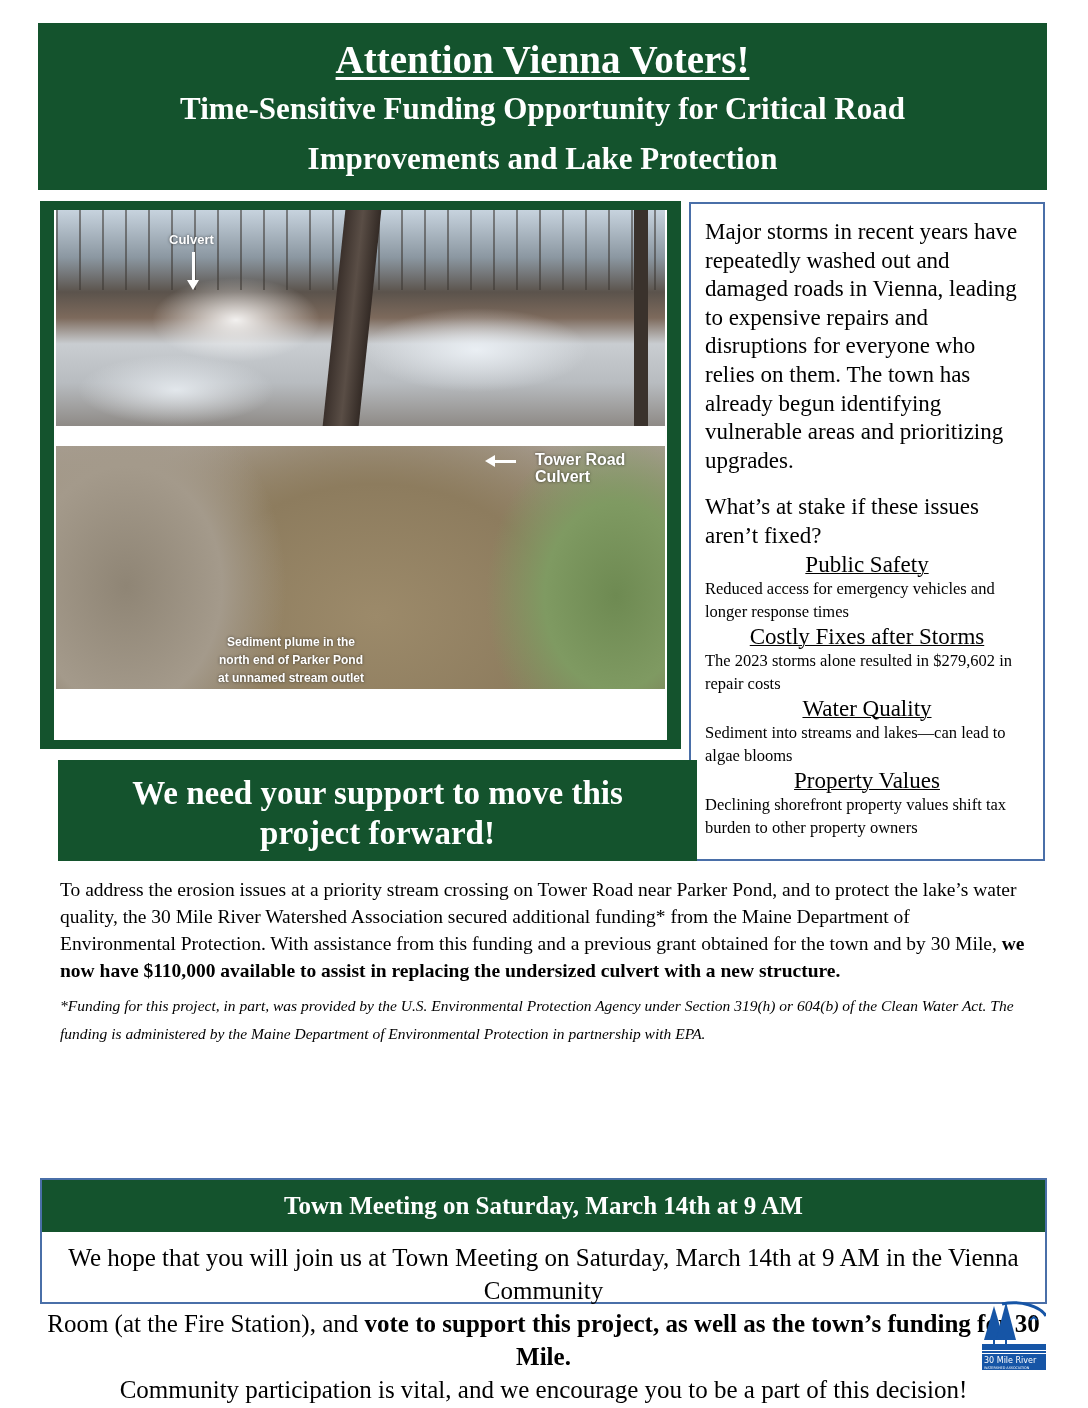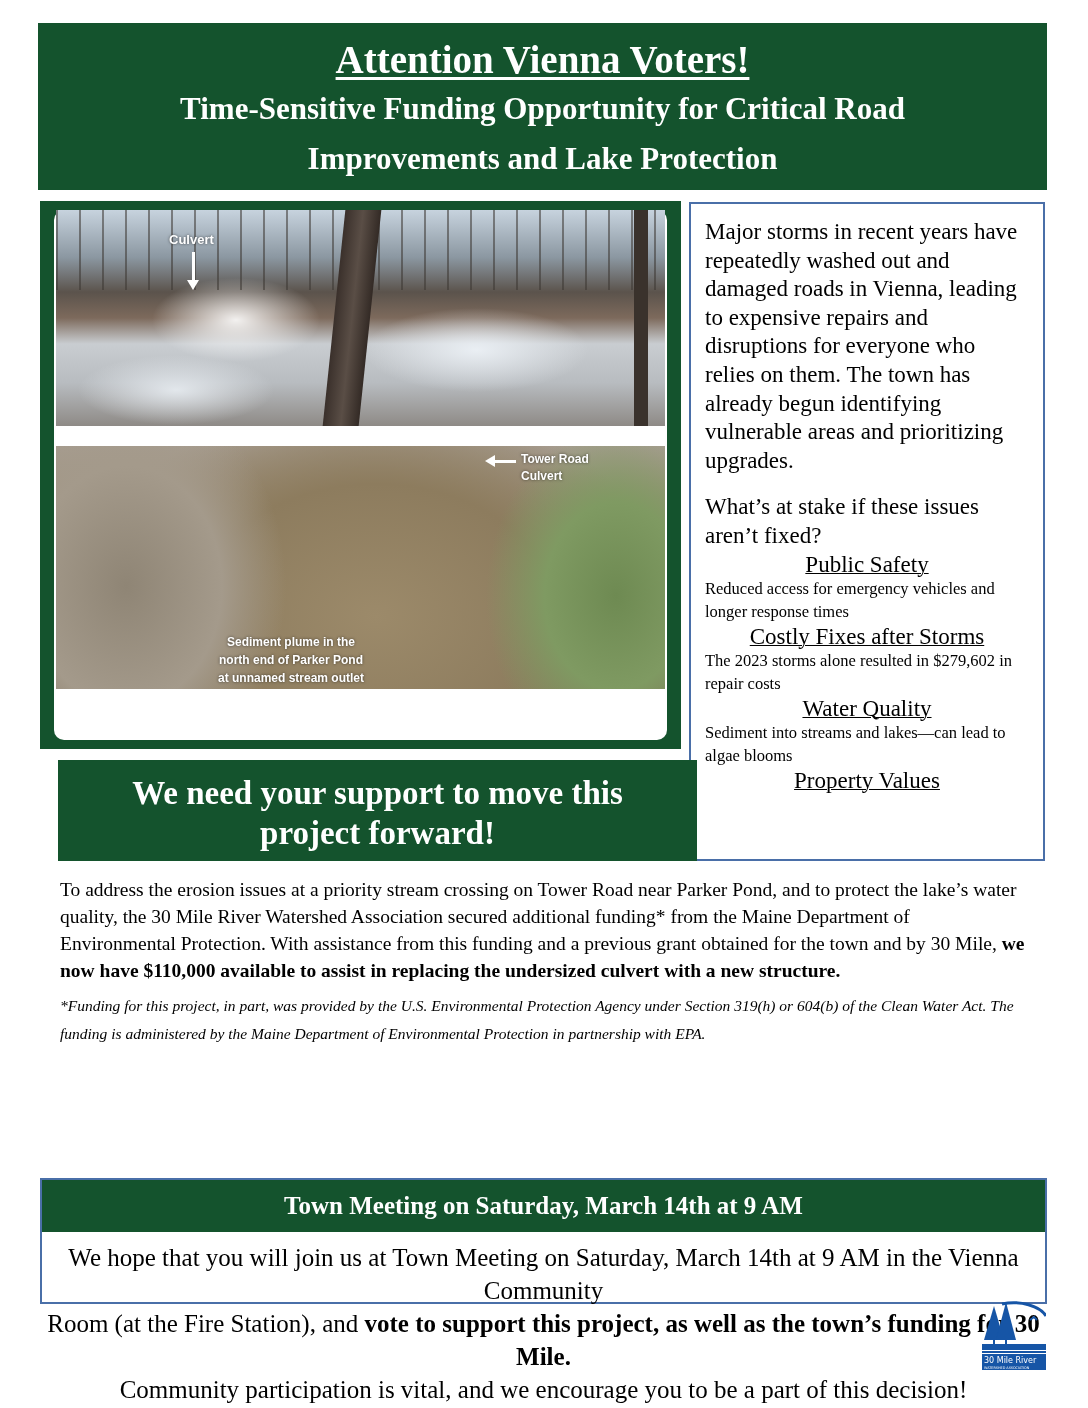--- a/index.html
+++ b/index.html
@@ -12,21 +12,21 @@
     position: absolute; left: 38px; top: 23px; width: 1009px; height: 167px;
     text-align: center; padding-top: 14px;
   }
   #header .h1 { font-size: 39px; font-weight: bold; text-decoration: underline; text-decoration-thickness: 3px; text-underline-offset: 4px; line-height: 46px; }
   #header .h2 { font-size: 31px; font-weight: bold; line-height: 52px; }
 
   #photo-panel {
     position: absolute; left: 40px; top: 201px; width: 641px; height: 548px;
     padding: 9px 14px 9px 14px;
   }
-  #photo-inner { background: #fff; width: 100%; height: 100%; padding: 9px 14px 0 2px; position: relative; border-radius: 10px; }
+  #photo-inner { background: #fff; width: 100%; height: 100%; padding: 9px 14px 0 2px; position: relative; }
 
   .photo {
     position: absolute; left: 2px; width: 609px; overflow: hidden;
   }
   #photo1 { top: 0px; height: 216px;
     background:
       radial-gradient(ellipse 120px 60px at 180px 110px, rgba(255,255,255,0.9), rgba(255,255,255,0) 70%),
       radial-gradient(ellipse 160px 60px at 420px 140px, rgba(240,245,250,0.85), rgba(255,255,255,0) 70%),
       radial-gradient(ellipse 140px 50px at 120px 180px, rgba(235,240,245,0.85), rgba(255,255,255,0) 70%),
       linear-gradient(180deg, #c7d3de 0%, #8b97a1 22%, #5b534c 38%, #7d6a5c 50%, #c9cdd1 62%, #b8bcc0 80%, #8e8a86 100%);
@@ -40,21 +40,21 @@
     background:
       radial-gradient(ellipse 160px 200px at 70px 140px, #8f8575 0%, #a49a8b 60%, rgba(164,154,139,0) 100%),
       radial-gradient(ellipse 130px 170px at 560px 150px, #6e8a52 0%, #7f9a62 55%, rgba(127,154,98,0) 100%),
       radial-gradient(ellipse 300px 220px at 320px 170px, #9c8a6a 0%, #8d7c5e 60%, rgba(141,124,94,0) 100%),
       linear-gradient(180deg, #a79d91 0%, #9a8c76 30%, #8c7d62 60%, #7a6d55 100%);
   }
   .photo-label { position: absolute; color: #fff; font-family: "Liberation Sans", "DejaVu Sans", sans-serif; font-weight: bold; text-shadow: 0 0 3px rgba(0,0,0,0.6); }
   #label-culvert { left: 113px; top: 22px; font-size: 13px; }
   #arrow-culvert { position: absolute; left: 136px; top: 42px; width: 3px; height: 30px; background: #fff; }
   #arrow-culvert::after { content: ""; position: absolute; left: -5px; bottom: -8px; border-left: 6.5px solid transparent; border-right: 6.5px solid transparent; border-top: 10px solid #fff; }
-  #label-tower { left: 465px; top: 5px; font-size: 12px; line-height: 17px; }
+  #label-tower { left: 479px; top: 5px; font-size: 16px; line-height: 17px; }
   #arrow-tower { position: absolute; left: 438px; top: 14px; width: 22px; height: 3px; background: #fff; }
   #arrow-tower::before { content: ""; position: absolute; left: -9px; top: -5px; border-top: 6.5px solid transparent; border-bottom: 6.5px solid transparent; border-right: 10px solid #fff; }
   #label-plume { left: 140px; top: 187px; width: 190px; text-align: center; font-size: 12px; line-height: 18px; }
 
   #caption { position: absolute; left: 2px; top: 485px; width: 598px; text-align: right; font-size: 15px; line-height: 19px; }
 
   #sidebar {
     position: absolute; left: 689px; top: 202px; width: 356px; height: 659px;
     border: 2px solid #4a6fa8; padding: 14px 14px 0 14px;
   }
@@ -129,20 +129,21 @@
   <div>
     <div class="stake-title">Costly Fixes after Storms</div>
     <div class="stake-desc">The 2023 storms alone resulted in $279,602 in repair costs</div>
   </div>
   <div>
     <div class="stake-title">Water Quality</div>
     <div class="stake-desc">Sediment into streams and lakes—can lead to algae blooms</div>
   </div>
   <div>
     <div class="stake-title">Property Values</div>
+    <div class="stake-desc">Declining shorefront property values shift tax burden to other property owners</div>
   </div>
 </div>
 
 <div id="support-banner" class="blue">
   <div>We need your support to move this</div>
   <div>project forward!</div>
 </div>
 
 <div id="body-text">
   <p class="p1"><span>To address the erosion issues at a priority stream crossing on Tower Road near Parker Pond, and to protect the lake’s water quality, the 30 Mile River Watershed Association secured additional funding* from the Maine Department of Environmental Protection. With assistance from this funding and a previous grant obtained for the town and by 30 Mile, </span><b>we now have $110,000 available to assist in replacing the undersized culvert with a new structure.</b></p>

